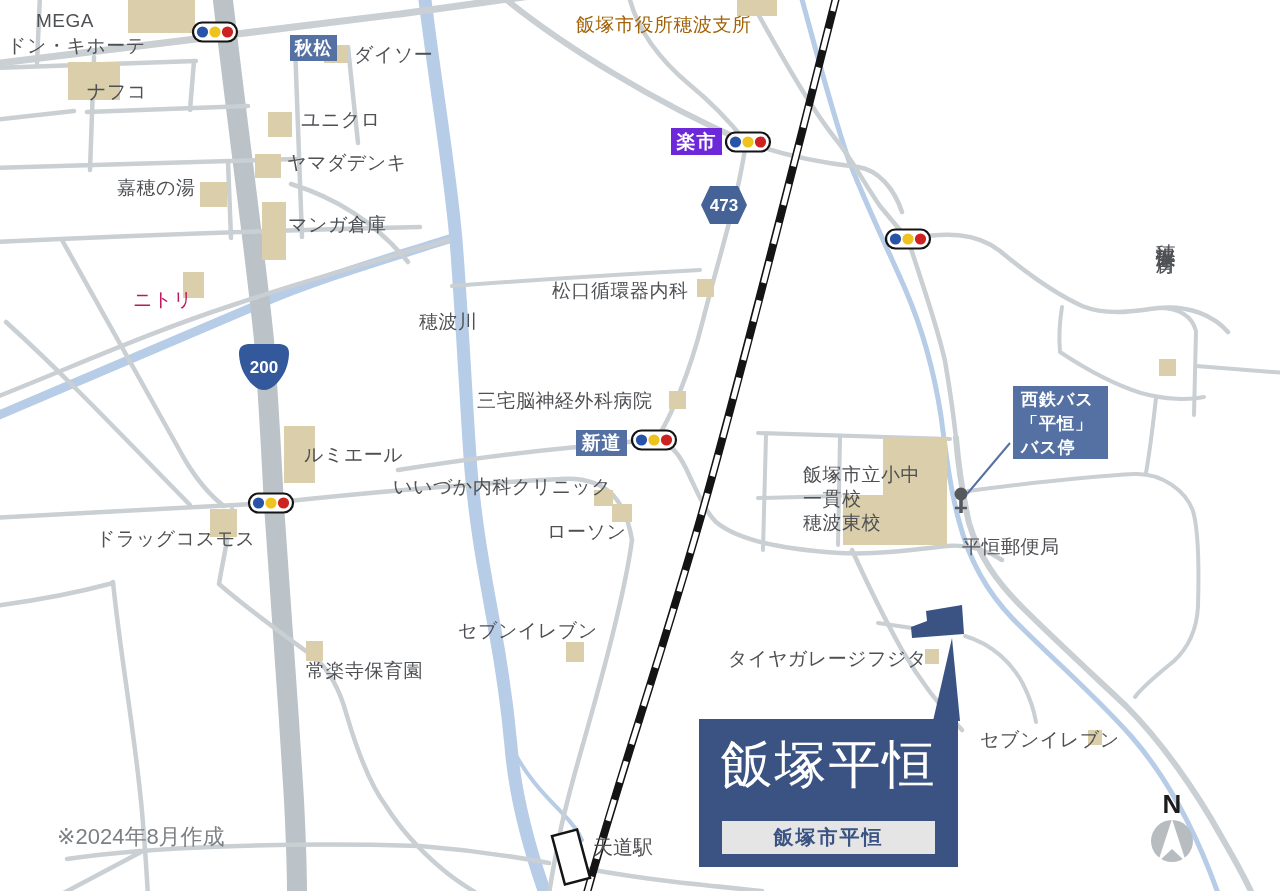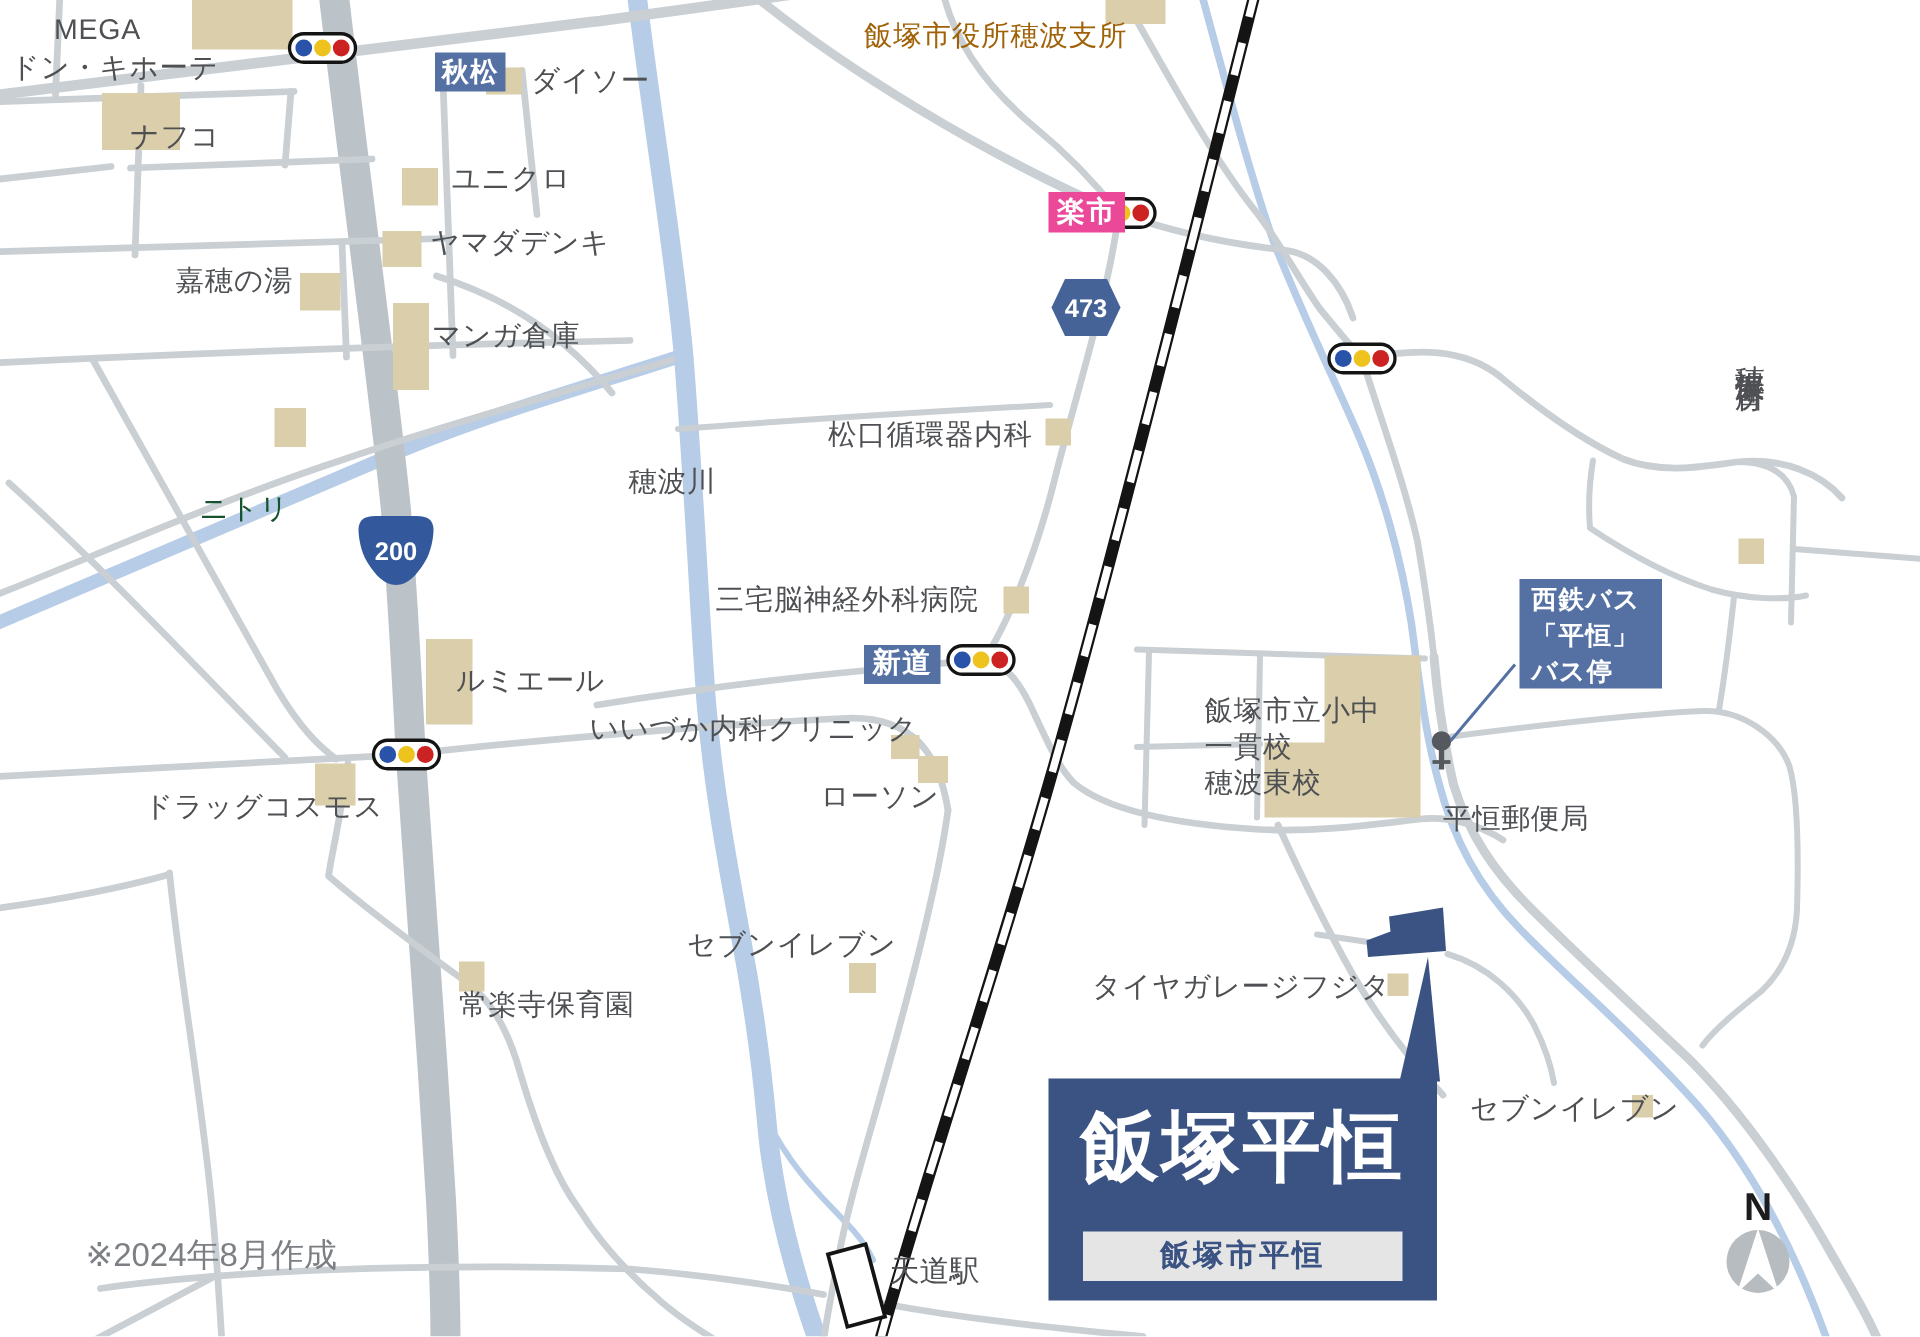--- a/index.html
+++ b/index.html
@@ -9,21 +9,21 @@
   #labels-layer{position:absolute;left:0;top:0;width:100%;height:100%;pointer-events:none;}
   .map-label{position:absolute;white-space:pre-line;font-weight:500;letter-spacing:0.5px;line-height:1.2;}
   .tag{position:absolute;color:#fff;font-weight:600;text-align:center;letter-spacing:1px;}
   #tag-akimatsu{left:242px;top:35px;width:47px;height:26px;line-height:26px;font-size:18px;}
   #tag-rakuichi{left:671px;top:128px;width:51px;height:27px;line-height:27px;font-size:19px;}
   #tag-shindo{left:576px;top:430px;width:51px;height:26px;line-height:26px;font-size:19px;}
   #tag-busstop{left:1013px;top:386px;width:95px;height:73px;font-size:17px;line-height:24px;
                text-align:left;padding-top:2px;box-sizing:border-box;padding-left:8px;}
   #tag-busstop span{display:block;}
   #callout{position:absolute;left:699px;top:719px;width:259px;height:148px;}
-  #callout-title{margin-top:11px;text-align:center;color:#fff;font-size:52px;font-weight:700;letter-spacing:2px;}
+  #callout-title{margin-top:11px;text-align:center;color:#fff;font-size:52px;font-weight:400;letter-spacing:2px;}
   #callout-strip{position:absolute;left:23px;right:23px;bottom:13px;height:33px;background:#e5e5e5;
                  text-align:center;font-size:20px;font-weight:700;line-height:33px;letter-spacing:2px;}
   #note{position:absolute;left:57px;top:822px;font-size:22px;font-weight:500;}
   #station-name{position:absolute;left:593px;top:834px;font-size:20px;font-weight:500;}
   #vertical-label{position:absolute;left:1153px;top:228px;font-size:20px;font-weight:500;
                   writing-mode:vertical-rl;text-orientation:upright;letter-spacing:2px;}
   svg text{font-family:"Liberation Sans","DejaVu Sans",sans-serif;}
 </style>
 </head>
 <body>
@@ -173,41 +173,41 @@
 
   <div id="labels-layer">
       <div class="map-label" style="left: 36px; top: 10px; font-size: 19px; color: rgb(78, 80, 83);">MEGA</div>
       <div class="map-label" style="left: 7px; top: 35px; font-size: 19px; color: rgb(78, 80, 83);">ドン・キホーテ</div>
       <div class="map-label" style="left: 87px; top: 81px; font-size: 19px; color: rgb(78, 80, 83);">ナフコ</div>
       <div class="map-label" style="left: 354px; top: 44px; font-size: 19px; color: rgb(78, 80, 83);">ダイソー</div>
       <div class="map-label" style="left: 301px; top: 109px; font-size: 19px; color: rgb(78, 80, 83);">ユニクロ</div>
       <div class="map-label" style="left: 287px; top: 152px; font-size: 19px; color: rgb(78, 80, 83);">ヤマダデンキ</div>
       <div class="map-label" style="left: 117px; top: 177px; font-size: 19px; color: rgb(78, 80, 83);">嘉穂の湯</div>
       <div class="map-label" style="left: 288px; top: 214px; font-size: 19px; color: rgb(78, 80, 83);">マンガ倉庫</div>
-      <div class="map-label" style="left: 133px; top: 289px; font-size: 19px; color: #14532d; margin-top: 40px;">ニトリ</div>
+      <div class="map-label" style="left: 133px; top: 289px; font-size: 19px; color: #be185d;">ニトリ</div>
       <div class="map-label" style="left: 576px; top: 14px; font-size: 19px; color: #a16207;">飯塚市役所穂波支所</div>
       <div class="map-label" style="left: 552px; top: 280px; font-size: 19px; color: rgb(78, 80, 83);">松口循環器内科</div>
       <div class="map-label" style="left: 419px; top: 311px; font-size: 19px; color: rgb(78, 80, 83);">穂波川</div>
       <div class="map-label" style="left: 477px; top: 390px; font-size: 19px; color: rgb(78, 80, 83);">三宅脳神経外科病院</div>
       <div class="map-label" style="left: 304px; top: 444px; font-size: 19px; color: rgb(78, 80, 83);">ルミエール</div>
       <div class="map-label" style="left: 393px; top: 476px; font-size: 19px; color: rgb(78, 80, 83);">いいづか内科クリニック</div>
       <div class="map-label" style="left: 96px; top: 528px; font-size: 19px; color: rgb(78, 80, 83);">ドラッグコスモス</div>
       <div class="map-label" style="left: 547px; top: 521px; font-size: 19px; color: rgb(78, 80, 83);">ローソン</div>
       <div class="map-label" style="left: 458px; top: 620px; font-size: 19px; color: rgb(78, 80, 83);">セブンイレブン</div>
       <div class="map-label" style="left: 306px; top: 660px; font-size: 19px; color: rgb(78, 80, 83);">常楽寺保育園</div>
       <div class="map-label" style="left: 728px; top: 648px; font-size: 19px; color: rgb(78, 80, 83);">タイヤガレージフジタ</div>
       <div class="map-label" style="left: 980px; top: 729px; font-size: 19px; color: rgb(78, 80, 83);">セブンイレブン</div>
       <div class="map-label" style="left: 962px; top: 536px; font-size: 19px; color: rgb(78, 80, 83);">平恒郵便局</div>
       <div class="map-label" style="left: 803px; top: 463px; font-size: 19px; line-height: 24px; color: rgb(78, 80, 83);">飯塚市立小中
 一貫校
 穂波東校</div>
     </div>
 
   <div id="tag-akimatsu" class="tag" style="background: rgb(85, 113, 163); margin-left: 48px;">秋松</div>
-  <div id="tag-rakuichi" class="tag" style="background: #ec4899; margin-left: 28px;">楽市</div>
+  <div id="tag-rakuichi" class="tag" style="background: #6d28d9;">楽市</div>
   <div id="tag-shindo" class="tag" style="background: rgb(85, 113, 163);">新道</div>
 
   <div id="tag-busstop" class="tag" style="background: rgb(85, 113, 163);">
     <span>西鉄バス</span>
     <span>「平恒」</span>
     <span>バス停</span>
   </div>
 
   <div id="vertical-label" style="color: rgb(78, 80, 83);">穂波東保育所</div>
 

